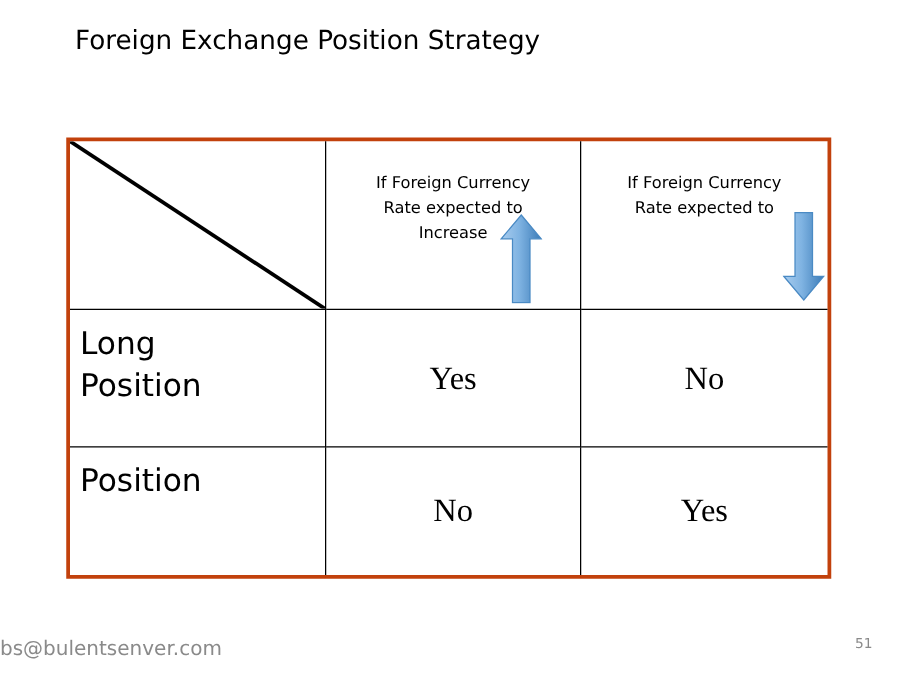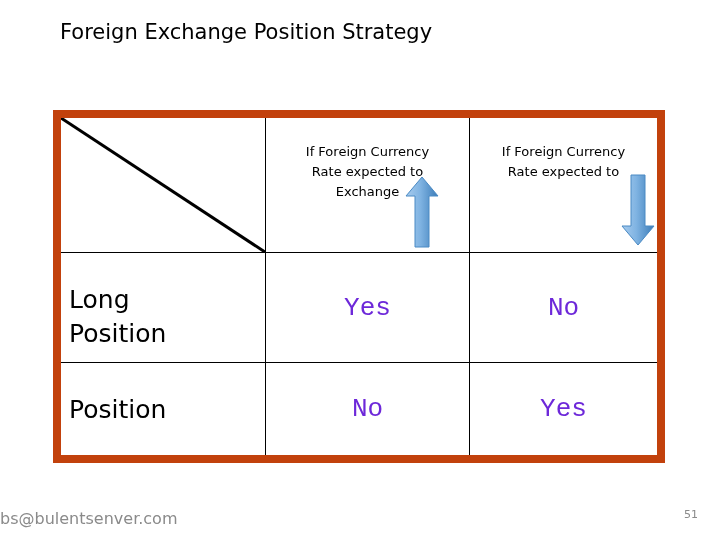--- a/index.html
+++ b/index.html
@@ -30,21 +30,21 @@
   }
   .slide-title .line2 { display: block; }
 
   
   .matrix {
     position: absolute;
     left: 53px;
     top: 110px;
     width: 612px;
     height: 353px;
-    border: 8px solid #c2410c;
+    border: 3px solid #c2410c;
     box-sizing: border-box;
   }
   .matrix-grid {
     position: absolute;
     inset: 0;
     display: grid;
     grid-template-columns: 205px 204px 1fr;
     grid-template-rows: 135px 110px 1fr;
   }
   .cell {
@@ -89,36 +89,35 @@
   
   .row-label {
     position: absolute;
     left: 8px;
     top: 10px;
     font-size: 25px;
     line-height: 34px;
     font-family: "DejaVu Sans", sans-serif;
     color: #000000;
     text-align: left;
-    margin-top: 20px;
   }
   .row-label span { display: block; }
 
   
   .cell-value {
     position: absolute;
     left: 0;
     right: 0;
     top: 50%;
     transform: translateY(-50%);
     text-align: center;
     font-size: 26px;
     line-height: 32px;
-    font-family: Liberation Mono, monospace;
-    color: #6d28d9;
+    font-family: Liberation Serif, serif;
+    color: #000000;
   }
 
   
   .footer-email {
     position: absolute;
     left: 0;
     right: 0;
     top: 509px;
     text-align: left;
     font-size: 16px;
@@ -147,21 +146,21 @@
     <div class="cell corner-cell">
       <svg viewBox="0 0 205 135" preserveAspectRatio="none">
         <line x1="0" y1="0" x2="205" y2="135" stroke="#000000" stroke-width="3" vector-effect="non-scaling-stroke"></line>
       </svg>
     </div>
 
     <div class="cell">
       <div class="hdr-text">
         <span>If Foreign Currency</span>
         <span>Rate expected to</span>
-        <span>Exchange</span>
+        <span>Increase</span>
       </div>
       <div class="arrow arrow-up">
         <svg viewBox="0 0 34 72" preserveAspectRatio="none">
           <defs>
             <linearGradient id="gradUp" x1="0" y1="0" x2="1" y2="0">
               <stop offset="0%" stop-color="#A8CCEE"></stop>
               <stop offset="45%" stop-color="#7FB3E2"></stop>
               <stop offset="100%" stop-color="#3C7CB8"></stop>
             </linearGradient>
           </defs>

